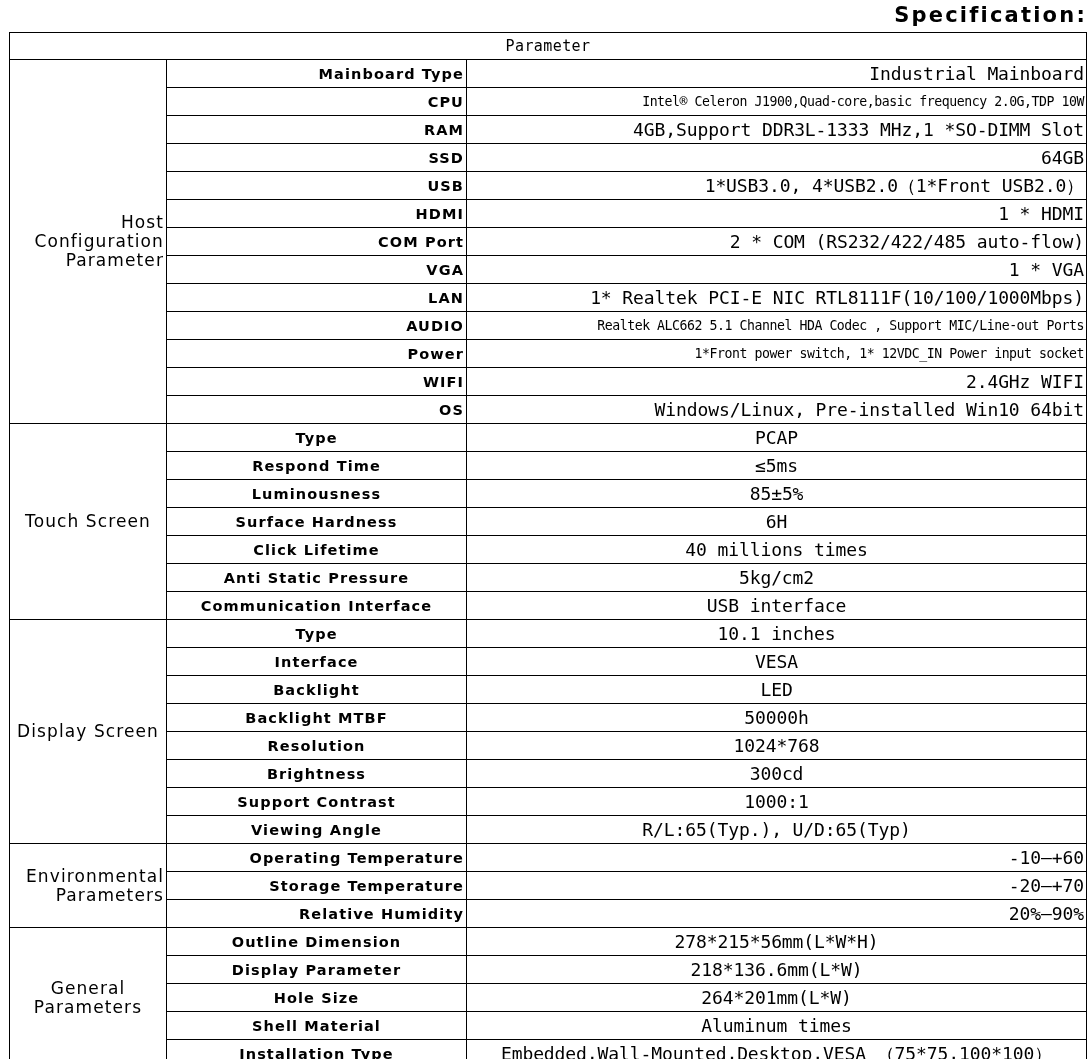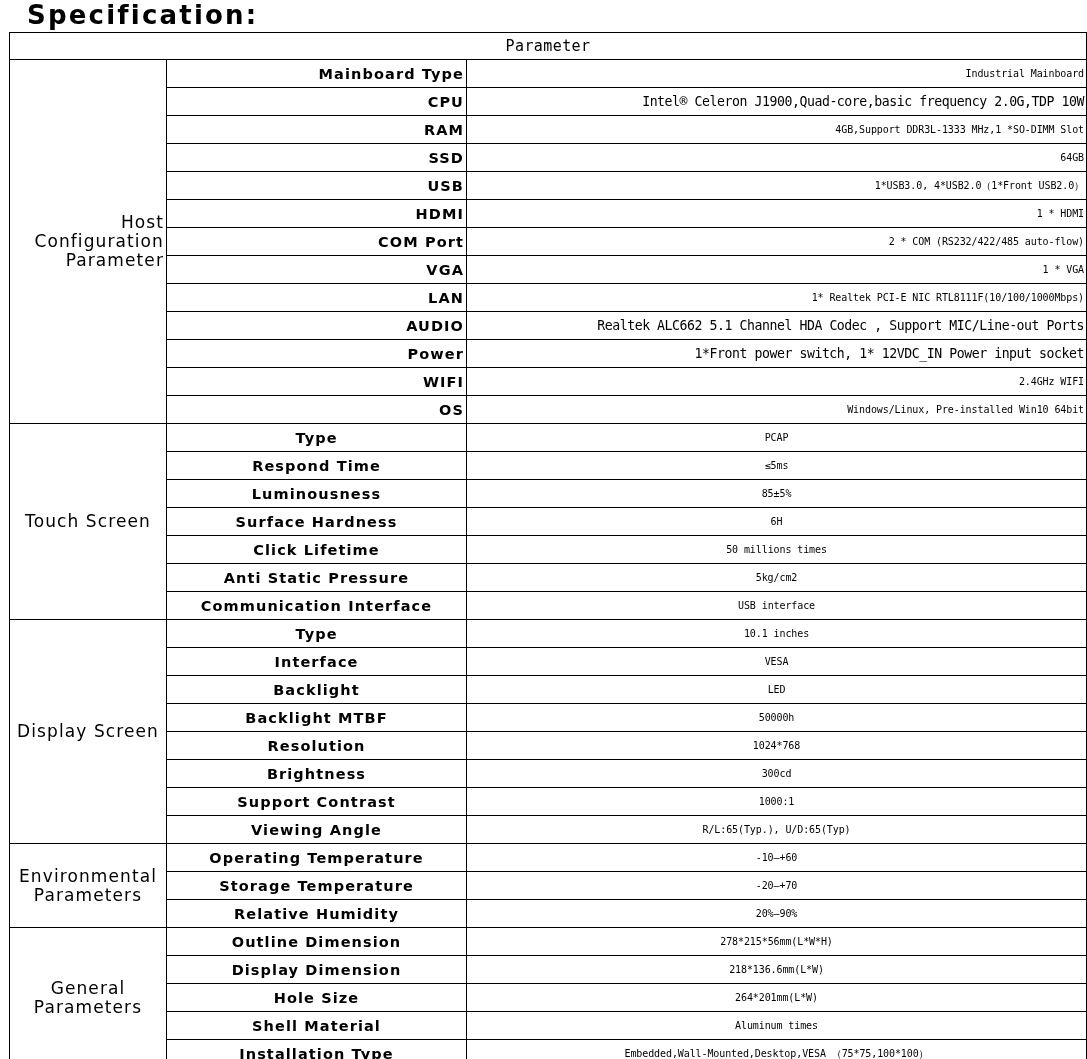--- a/index.html
+++ b/index.html
@@ -16,25 +16,26 @@
   }
   .page {
     position: relative;
     width: 1087px;
     height: 1059px;
     box-sizing: border-box;
   }
   .title {
     font-family: "DejaVu Sans", sans-serif;
     font-weight: bold;
-    font-size: 26px;
+    font-size: 21px;
     letter-spacing: 2.2px;
     padding: 2px 0 4px 27px;
     line-height: 26px;
     white-space: nowrap;
+    text-align: right;
   }
   table.spec {
     border-collapse: collapse;
     table-layout: fixed;
     width: 1077px;
     margin-left: 9px;
     border: 1.5px solid #000;
   }
   table.spec td {
     border: 1px solid #000;
@@ -65,34 +66,34 @@
   .lab {
     font-family: "DejaVu Sans", sans-serif;
     font-weight: bold;
     font-size: 14.5px;
     letter-spacing: 1.1px;
     line-height: 18px;
     white-space: nowrap;
   }
   .val {
     font-family: "DejaVu Sans Mono", monospace;
-    font-size: 10px;
+    font-size: 18px;
     letter-spacing: -0.1px;
     line-height: 18px;
     white-space: nowrap;
   }
   .val.tight {
     font-size: 13.2px;
     letter-spacing: -0.45px;
     padding-left: 20px;
   }
   tr.r-host td { height: 27px; text-align: right; }
   tr.r-touch td { height: 27px; }
   tr.r-disp td { height: 27px; }
-  tr.r-env td { height: 27px; }
+  tr.r-env td { height: 27px; text-align: right; }
   tr.r-gen td { height: 27px; margin-top: 32px; }
 </style>
 </head>
 <body>
 
 <div class="page">
 
   <div class="title">Specification:</div>
 
   <table class="spec">
@@ -172,21 +173,21 @@
         <tr class="r-touch">
           <td class="lab">Luminousness</td>
           <td class="val">85±5%</td>
         </tr>
         <tr class="r-touch">
           <td class="lab">Surface Hardness</td>
           <td class="val">6H</td>
         </tr>
         <tr class="r-touch">
           <td class="lab">Click Lifetime</td>
-          <td class="val">50 millions times</td>
+          <td class="val">40 millions times</td>
         </tr>
         <tr class="r-touch">
           <td class="lab">Anti Static Pressure</td>
           <td class="val">5kg/cm2</td>
         </tr>
         <tr class="r-touch">
           <td class="lab">Communication Interface</td>
           <td class="val">USB interface</td>
         </tr>
         <tr class="r-disp">
@@ -236,21 +237,21 @@
           <td class="lab">Relative Humidity</td>
           <td class="val">20%—90%</td>
         </tr>
         <tr class="r-gen">
           <td class="cat" rowspan="5">General
 Parameters</td>
           <td class="lab">Outline Dimension</td>
           <td class="val">278*215*56mm(L*W*H)</td>
         </tr>
         <tr class="r-gen">
-          <td class="lab">Display Dimension</td>
+          <td class="lab">Display Parameter</td>
           <td class="val">218*136.6mm(L*W)</td>
         </tr>
         <tr class="r-gen">
           <td class="lab">Hole Size</td>
           <td class="val">264*201mm(L*W)</td>
         </tr>
         <tr class="r-gen">
           <td class="lab">Shell Material</td>
           <td class="val">Aluminum times</td>
         </tr>

